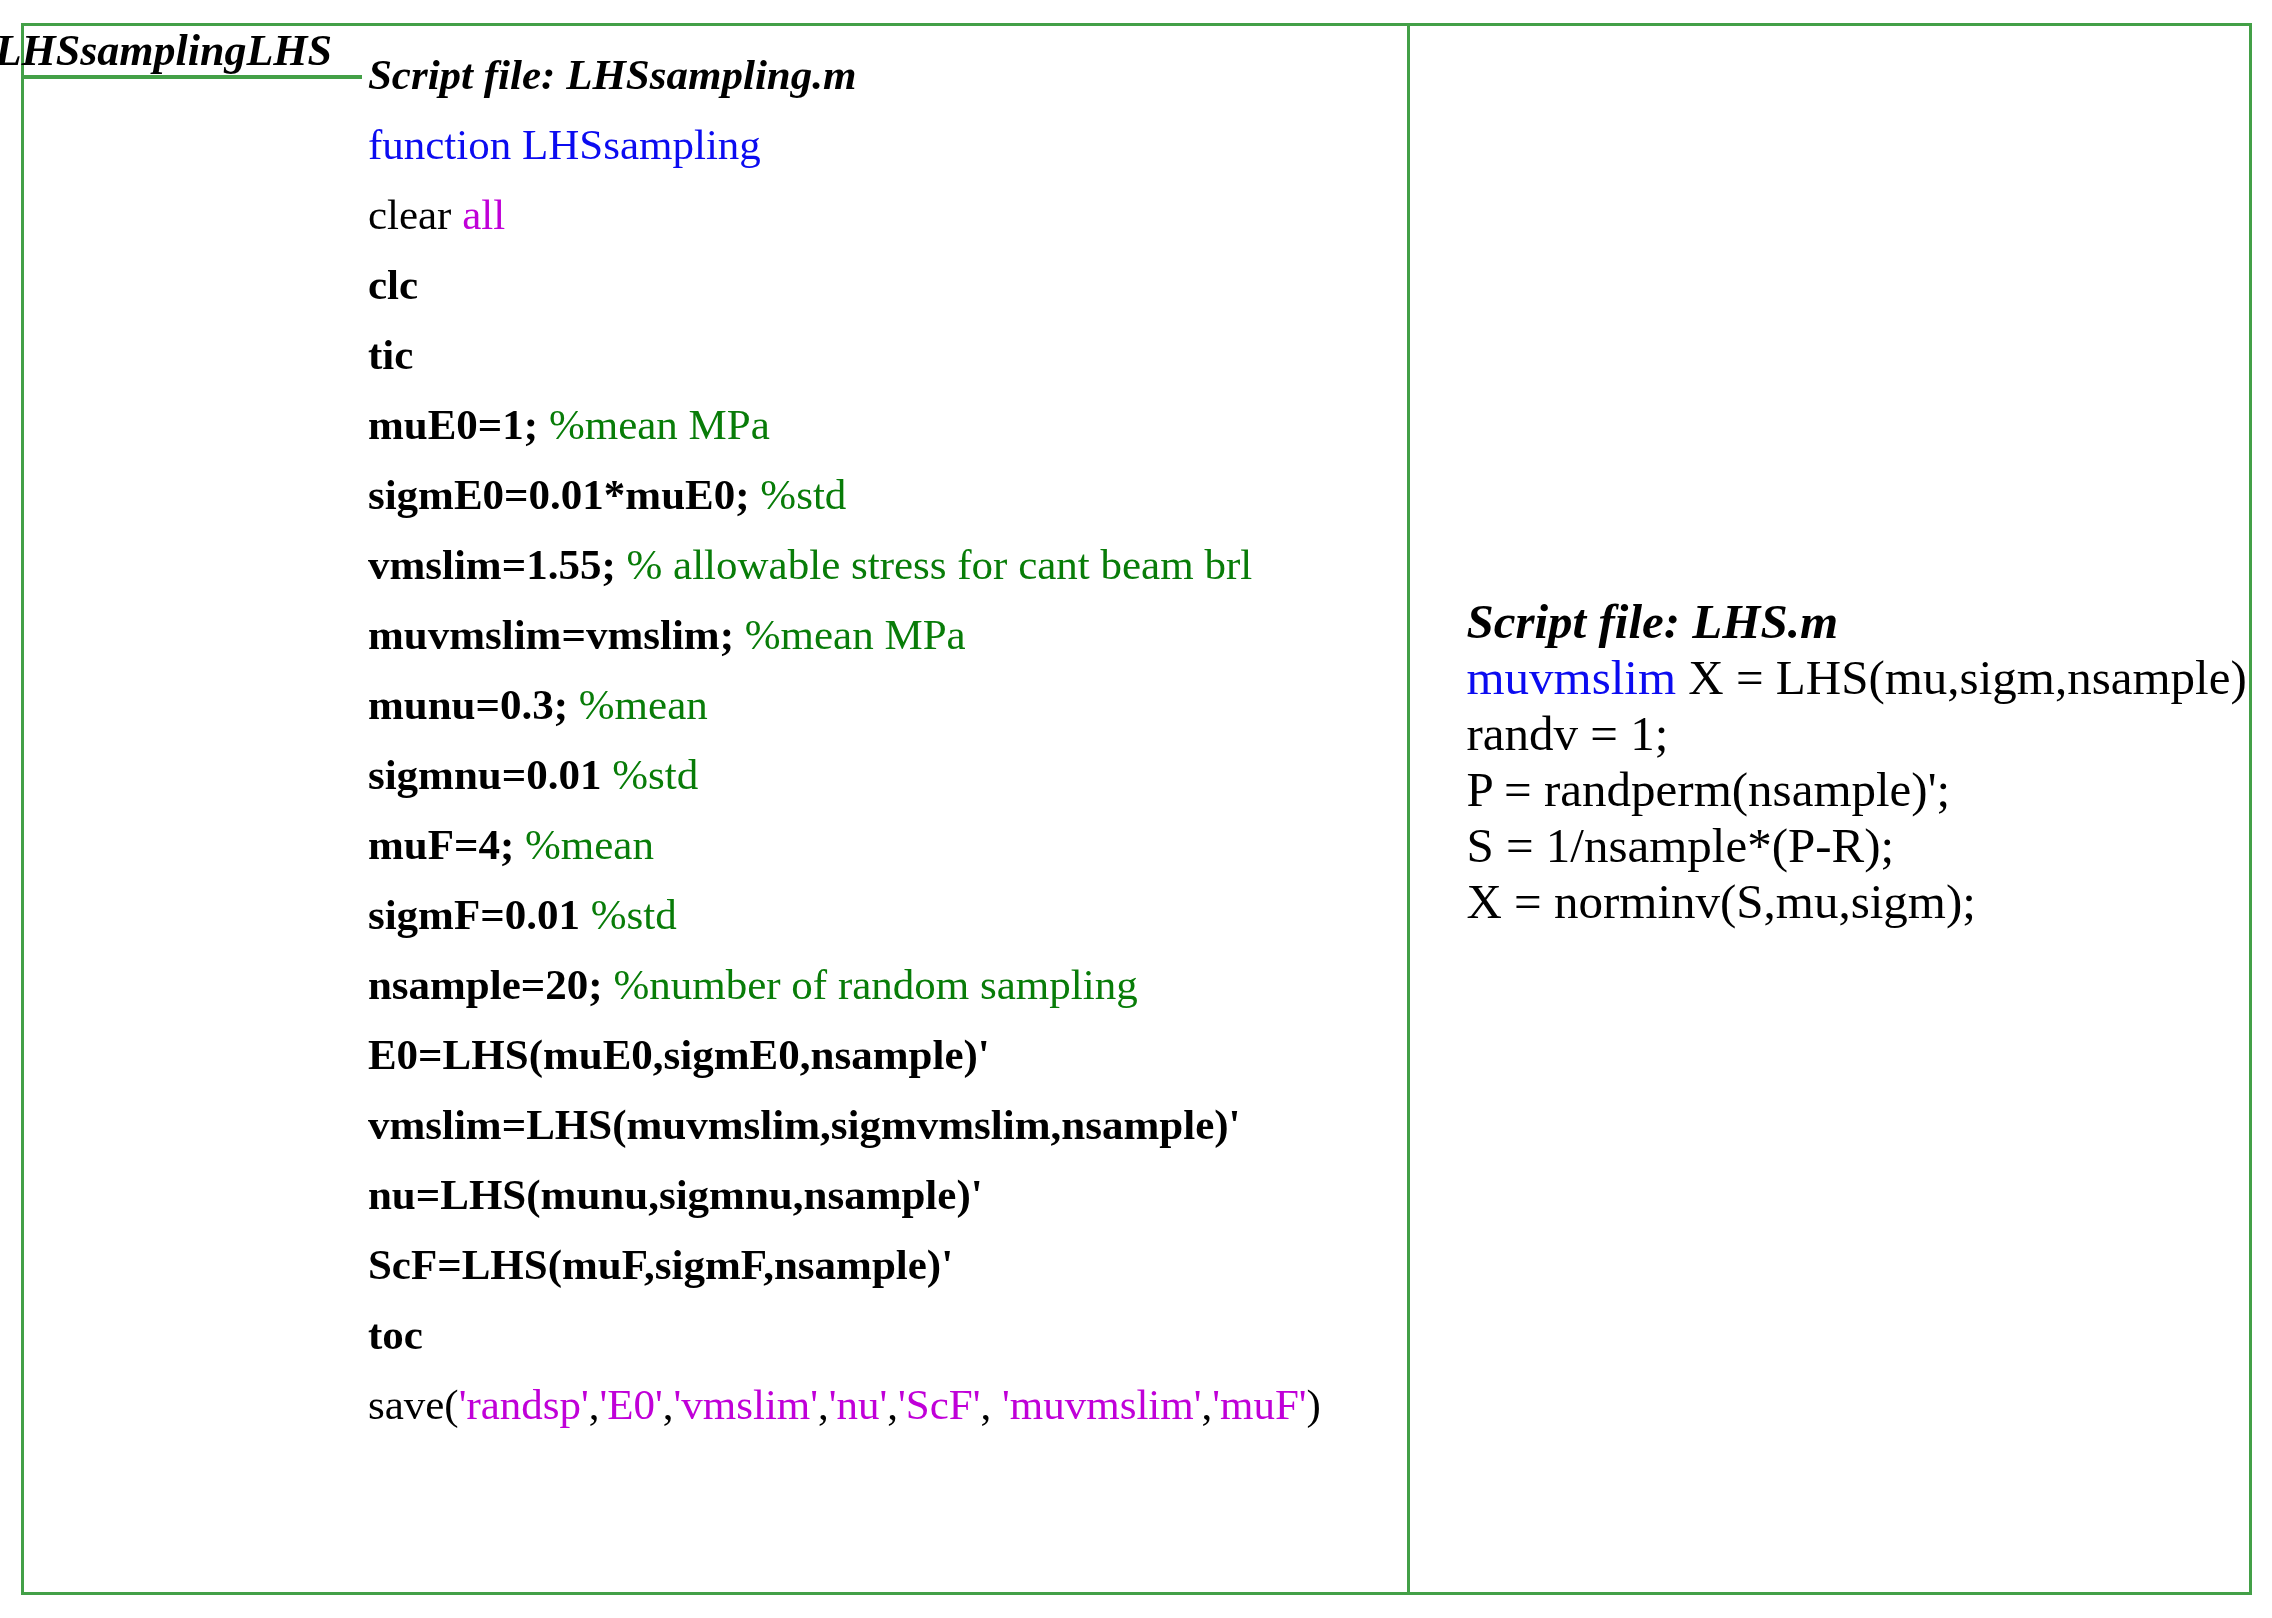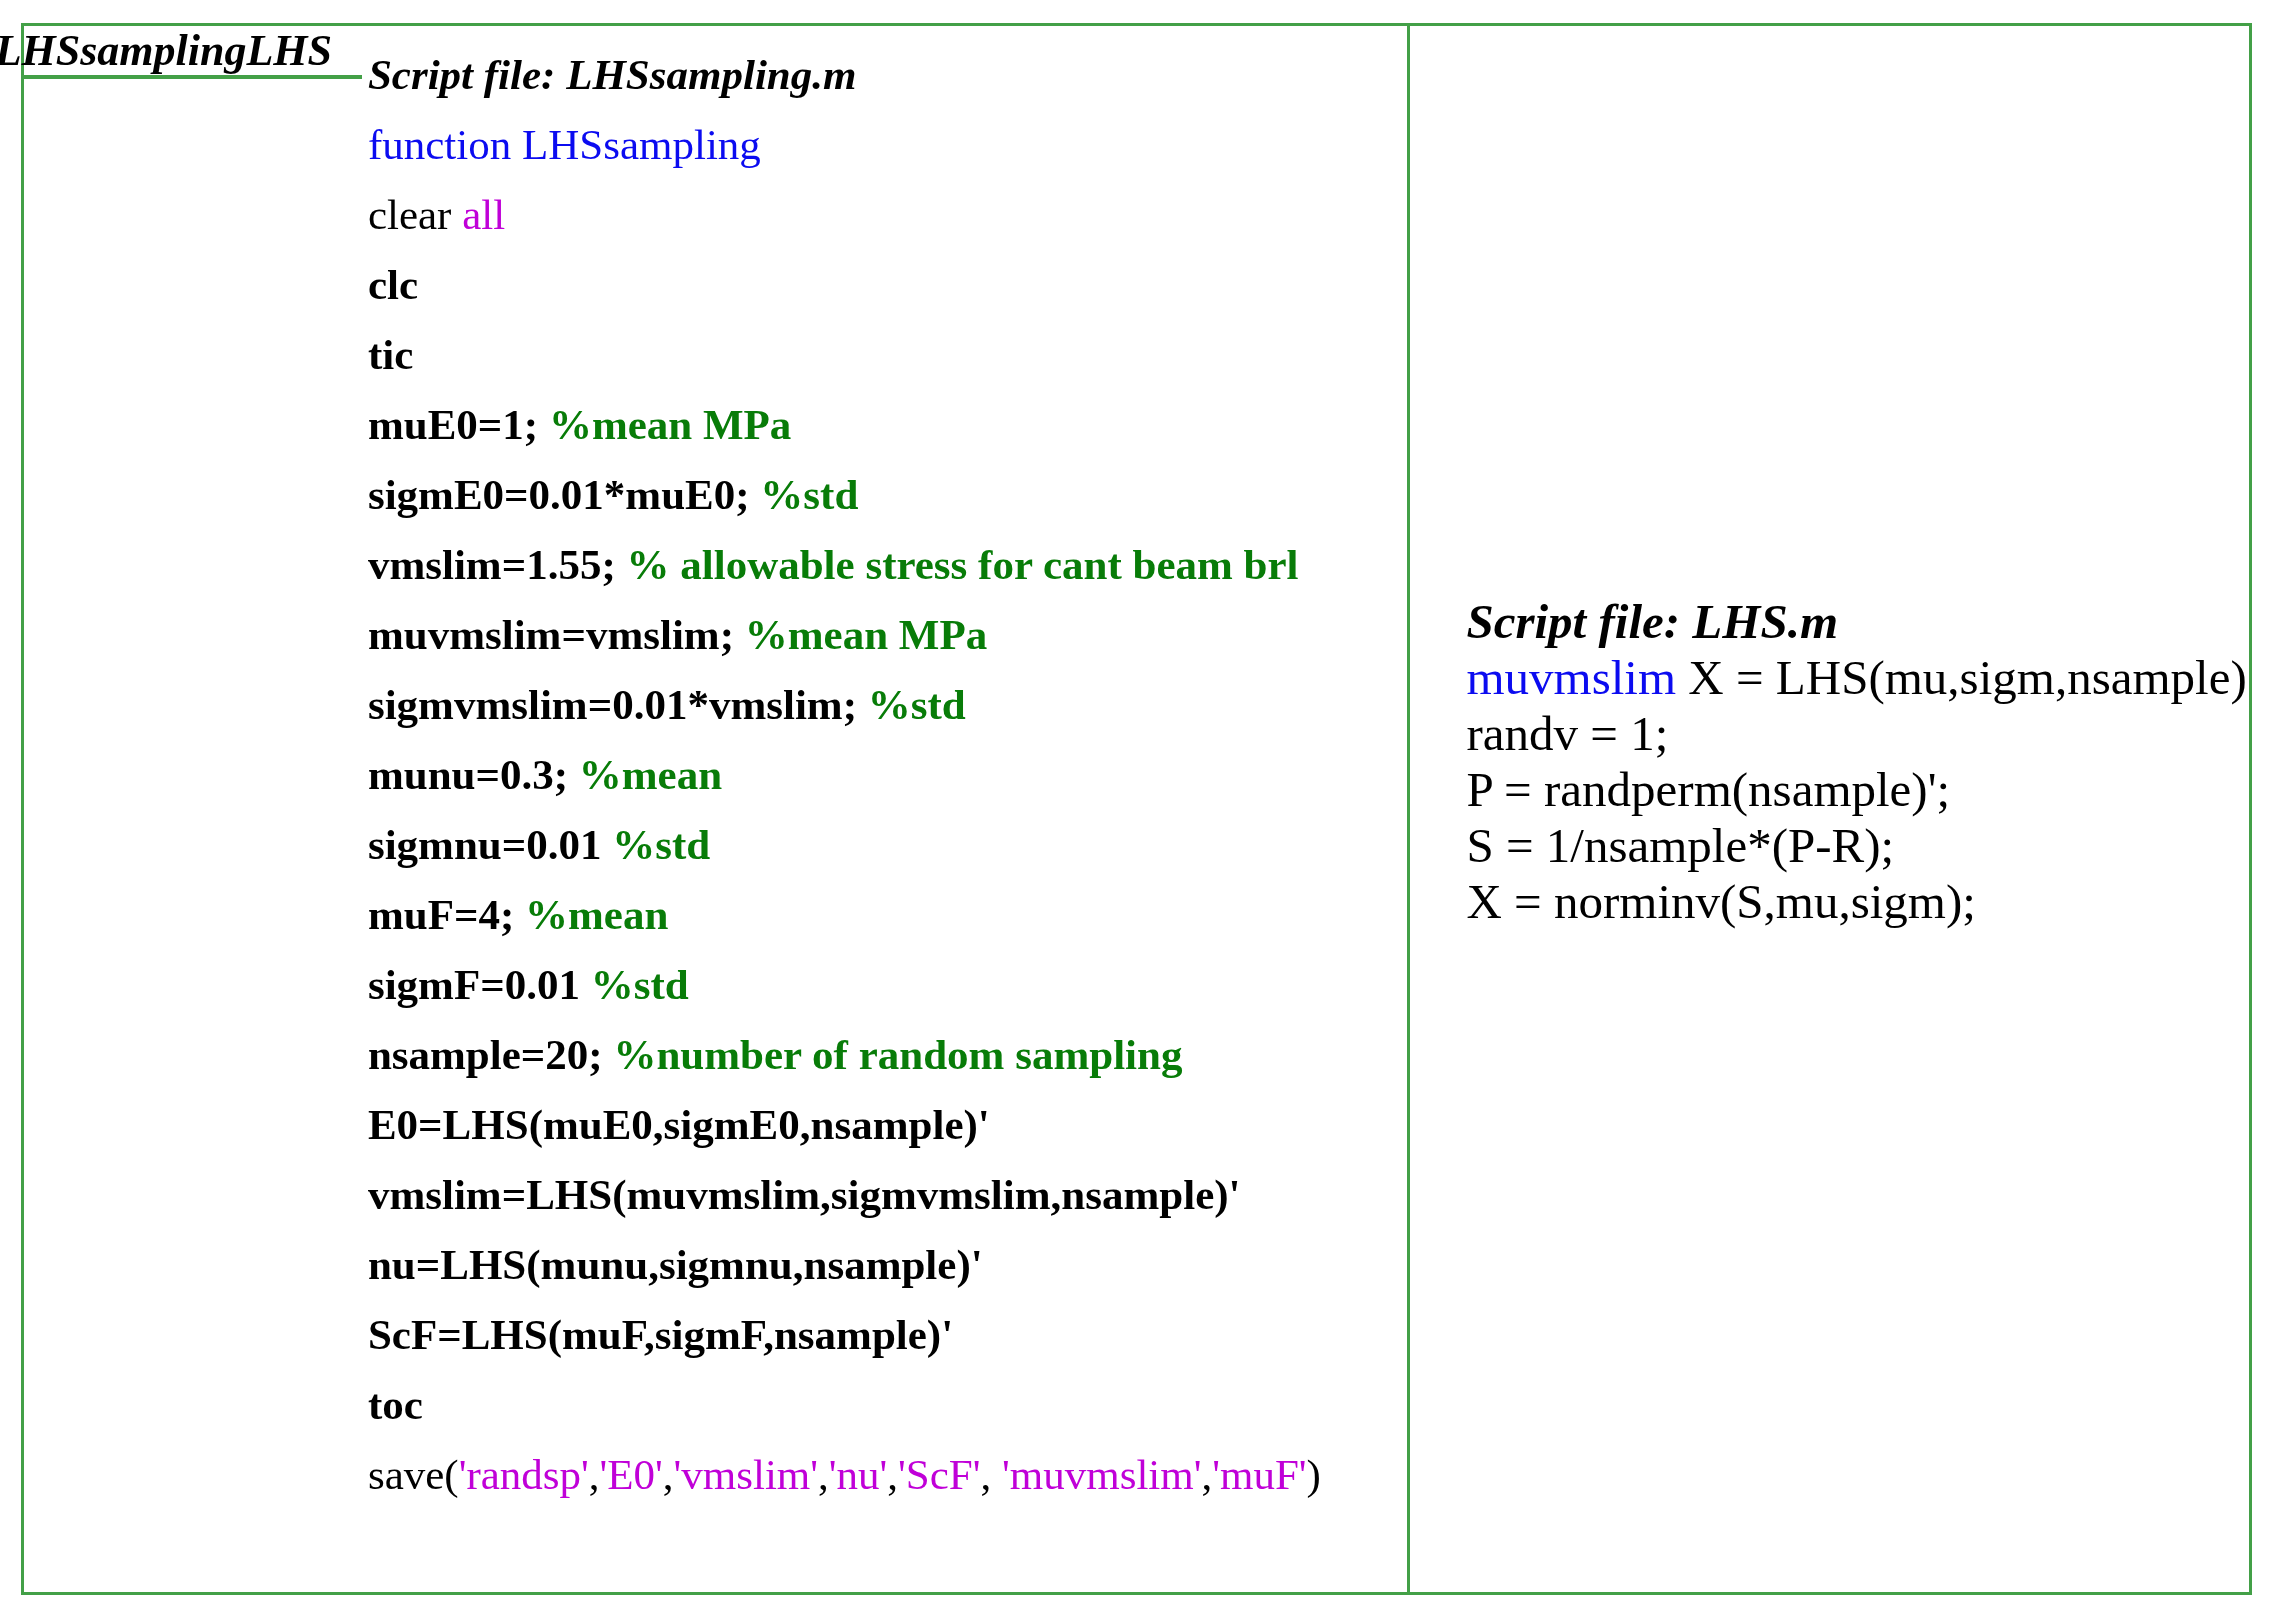--- a/index.html
+++ b/index.html
@@ -52,21 +52,21 @@
   }
   .td.col-right .code-line{
     font-size:49px;line-height:56px;white-space:nowrap;
   }
 
   .seg-title{font-weight:700;font-style:italic;color:var(--ink);}
   .seg-code{font-weight:700;color:var(--ink);}
   .seg-plain{font-weight:400;color:var(--ink);}
   .seg-kw{font-weight:400;color:var(--kw-blue);}
   .seg-str{font-weight:400;color:var(--str-purple);}
-  .seg-cmt{font-weight:700;color:var(--cmt-green);}
+  .seg-cmt{font-weight:400;color:var(--cmt-green);}
 </style>
 </head>
 <body>
 
 <div class="page">
   <div class="codetable">
 
     <div class="thead">
       <div class="th col-left">
         <span>LHSsampling</span>
@@ -80,21 +80,20 @@
       <div class="td col-left" id="left-code">
           <div class="code-line"><span class="seg-title">Script file: LHSsampling.m</span></div>
           <div class="code-line"><span class="seg-kw">function LHSsampling</span></div>
           <div class="code-line"><span class="seg-plain">clear </span><span class="seg-str">all</span></div>
           <div class="code-line"><span class="seg-code">clc</span></div>
           <div class="code-line"><span class="seg-code">tic</span></div>
           <div class="code-line"><span class="seg-code">muE0=1; </span><span class="seg-cmt">%mean MPa</span></div>
           <div class="code-line"><span class="seg-code">sigmE0=0.01*muE0; </span><span class="seg-cmt">%std</span></div>
           <div class="code-line"><span class="seg-code">vmslim=1.55; </span><span class="seg-cmt">% allowable stress for cant beam brl</span></div>
           <div class="code-line"><span class="seg-code">muvmslim=vmslim; </span><span class="seg-cmt">%mean MPa</span></div>
-          <div class="code-line"><span class="seg-code">sigmvmslim=0.01*vmslim; </span><span class="seg-cmt">%std</span></div>
           <div class="code-line"><span class="seg-code">munu=0.3; </span><span class="seg-cmt">%mean</span></div>
           <div class="code-line"><span class="seg-code">sigmnu=0.01 </span><span class="seg-cmt">%std</span></div>
           <div class="code-line"><span class="seg-code">muF=4; </span><span class="seg-cmt">%mean</span></div>
           <div class="code-line"><span class="seg-code">sigmF=0.01 </span><span class="seg-cmt">%std</span></div>
           <div class="code-line"><span class="seg-code">nsample=20; </span><span class="seg-cmt">%number of random sampling</span></div>
           <div class="code-line"><span class="seg-code">E0=LHS(muE0,sigmE0,nsample)'</span></div>
           <div class="code-line"><span class="seg-code">vmslim=LHS(muvmslim,sigmvmslim,nsample)'</span></div>
           <div class="code-line"><span class="seg-code">nu=LHS(munu,sigmnu,nsample)'</span></div>
           <div class="code-line"><span class="seg-code">ScF=LHS(muF,sigmF,nsample)'</span></div>
           <div class="code-line"><span class="seg-code">toc</span></div>

